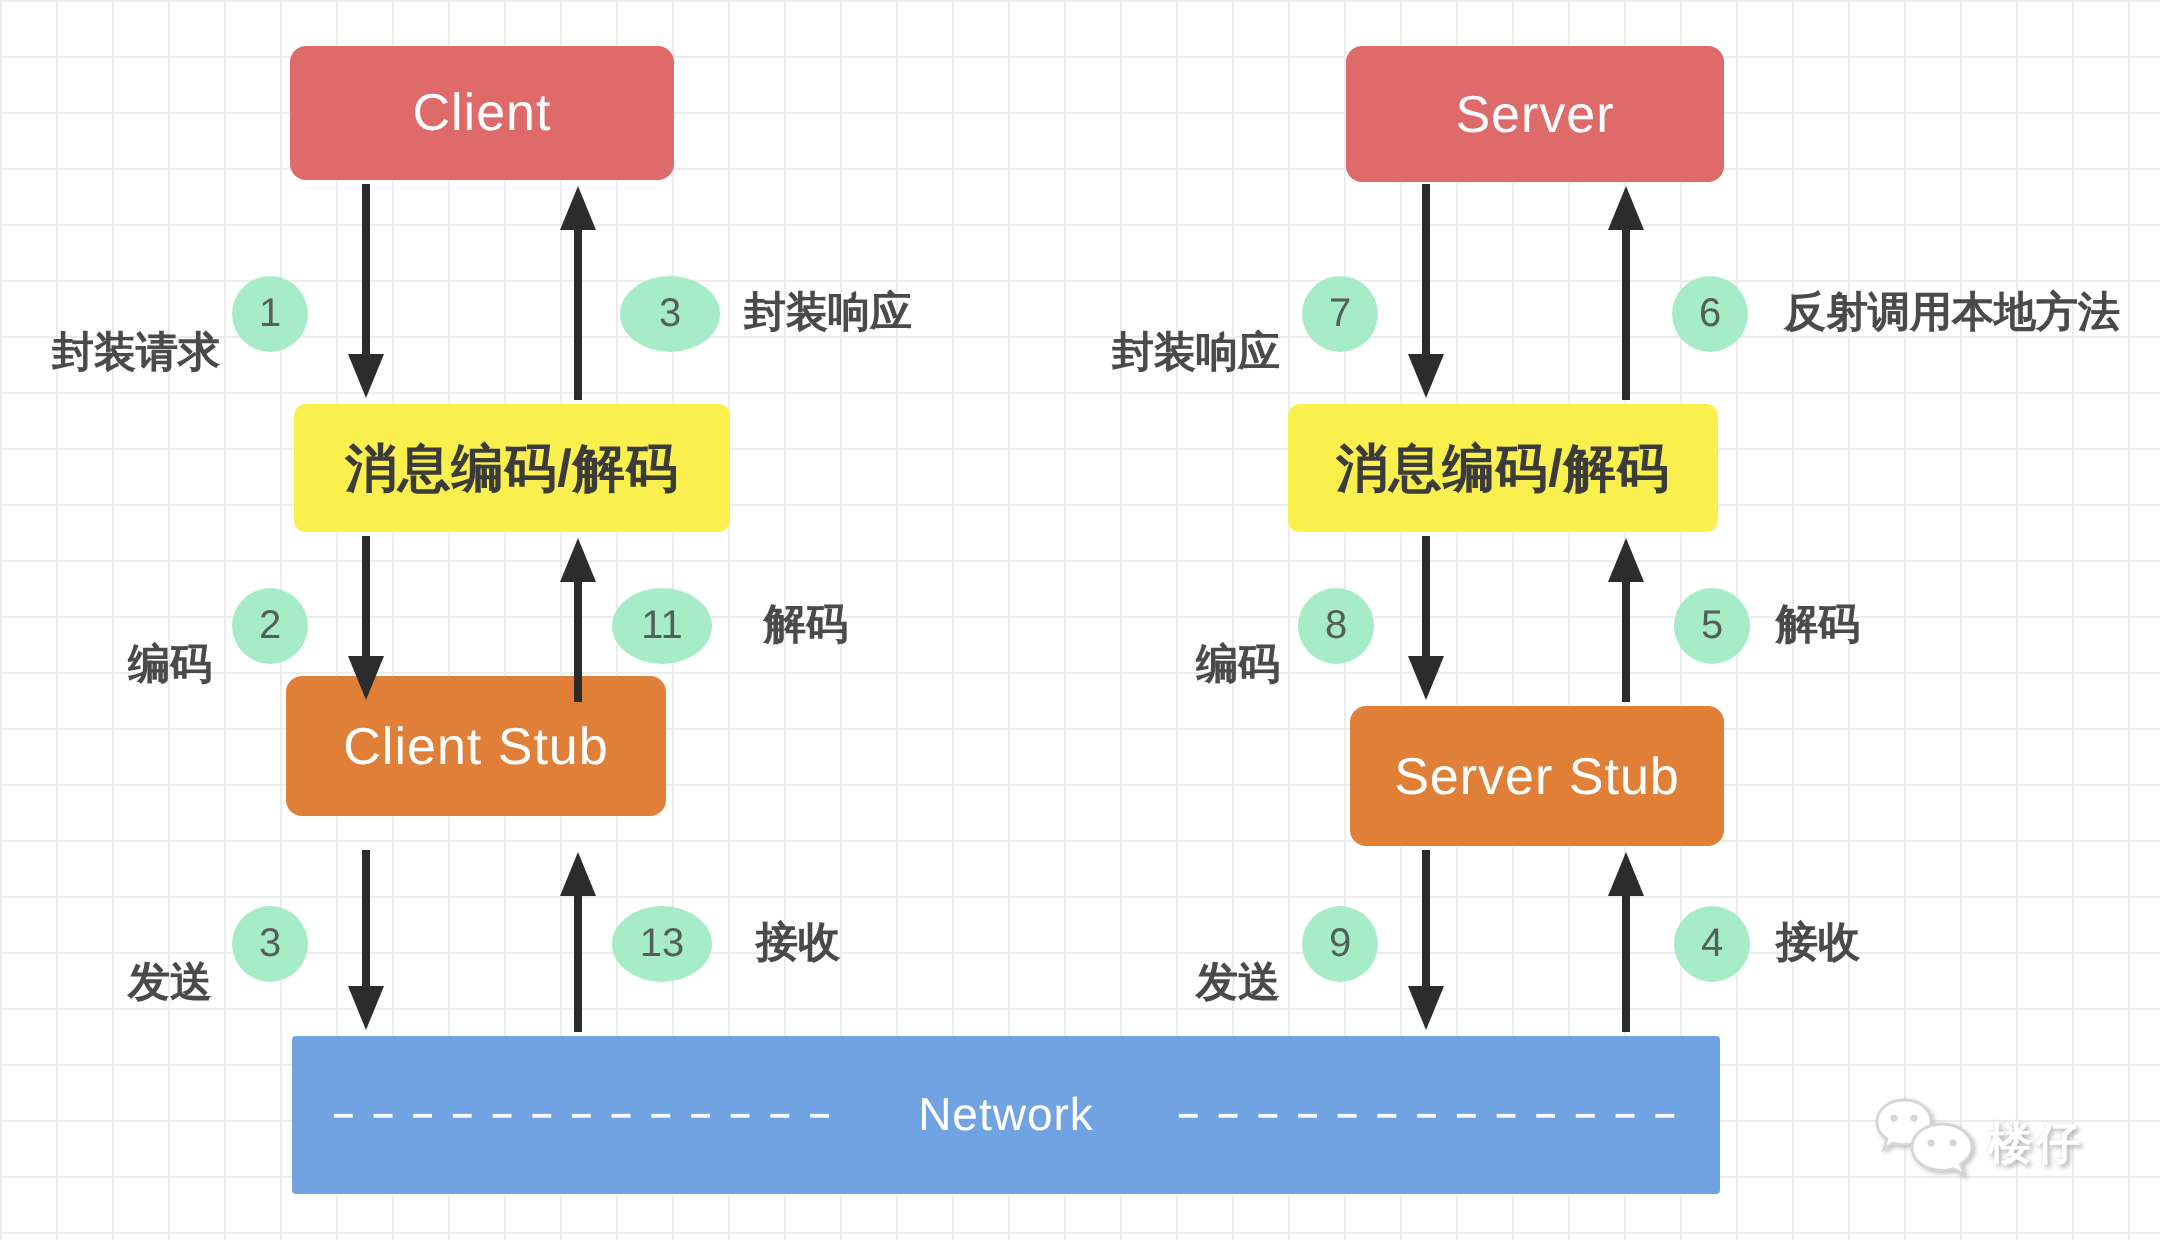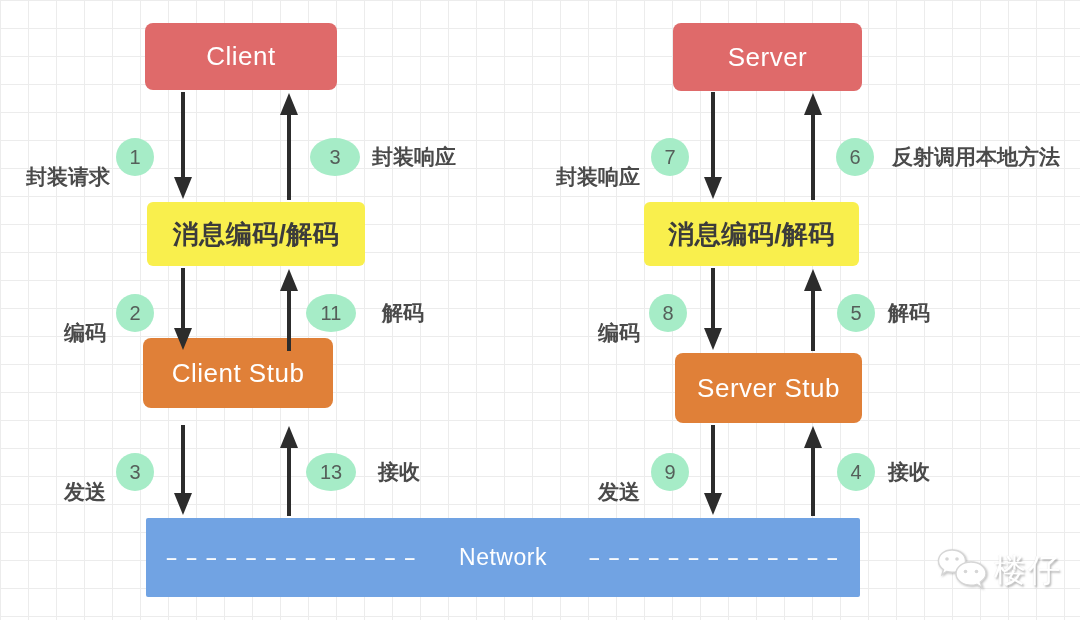--- a/index.html
+++ b/index.html
@@ -45,21 +45,21 @@
   .lbl{
     position:absolute;height:28px;line-height:28px;color:#4a4a4a;
     font-size:21px;font-weight:600;white-space:nowrap;
   }
   .lbl.ra{text-align:right;margin-top:20px;}
   
   .watermark{
     position:absolute;left:936px;top:546px;display:flex;align-items:center;gap:4px;
   }
   .watermark .wm-text{
-    font-size:32px;font-weight:400;color:#ffffff;letter-spacing:2px;
+    font-size:22px;font-weight:700;color:#ffffff;letter-spacing:2px;
     text-shadow:1.5px 1.5px 2px rgba(130,130,130,.55), -0.5px -0.5px 1px rgba(200,200,200,.35);
   }
   .watermark svg{filter:drop-shadow(1.2px 1.2px 1px rgba(130,130,130,.5));}
 </style>
 </head>
 <body>
 
 <div class="canvas">
 
   <div class="box red" id="client-box">Client</div>

